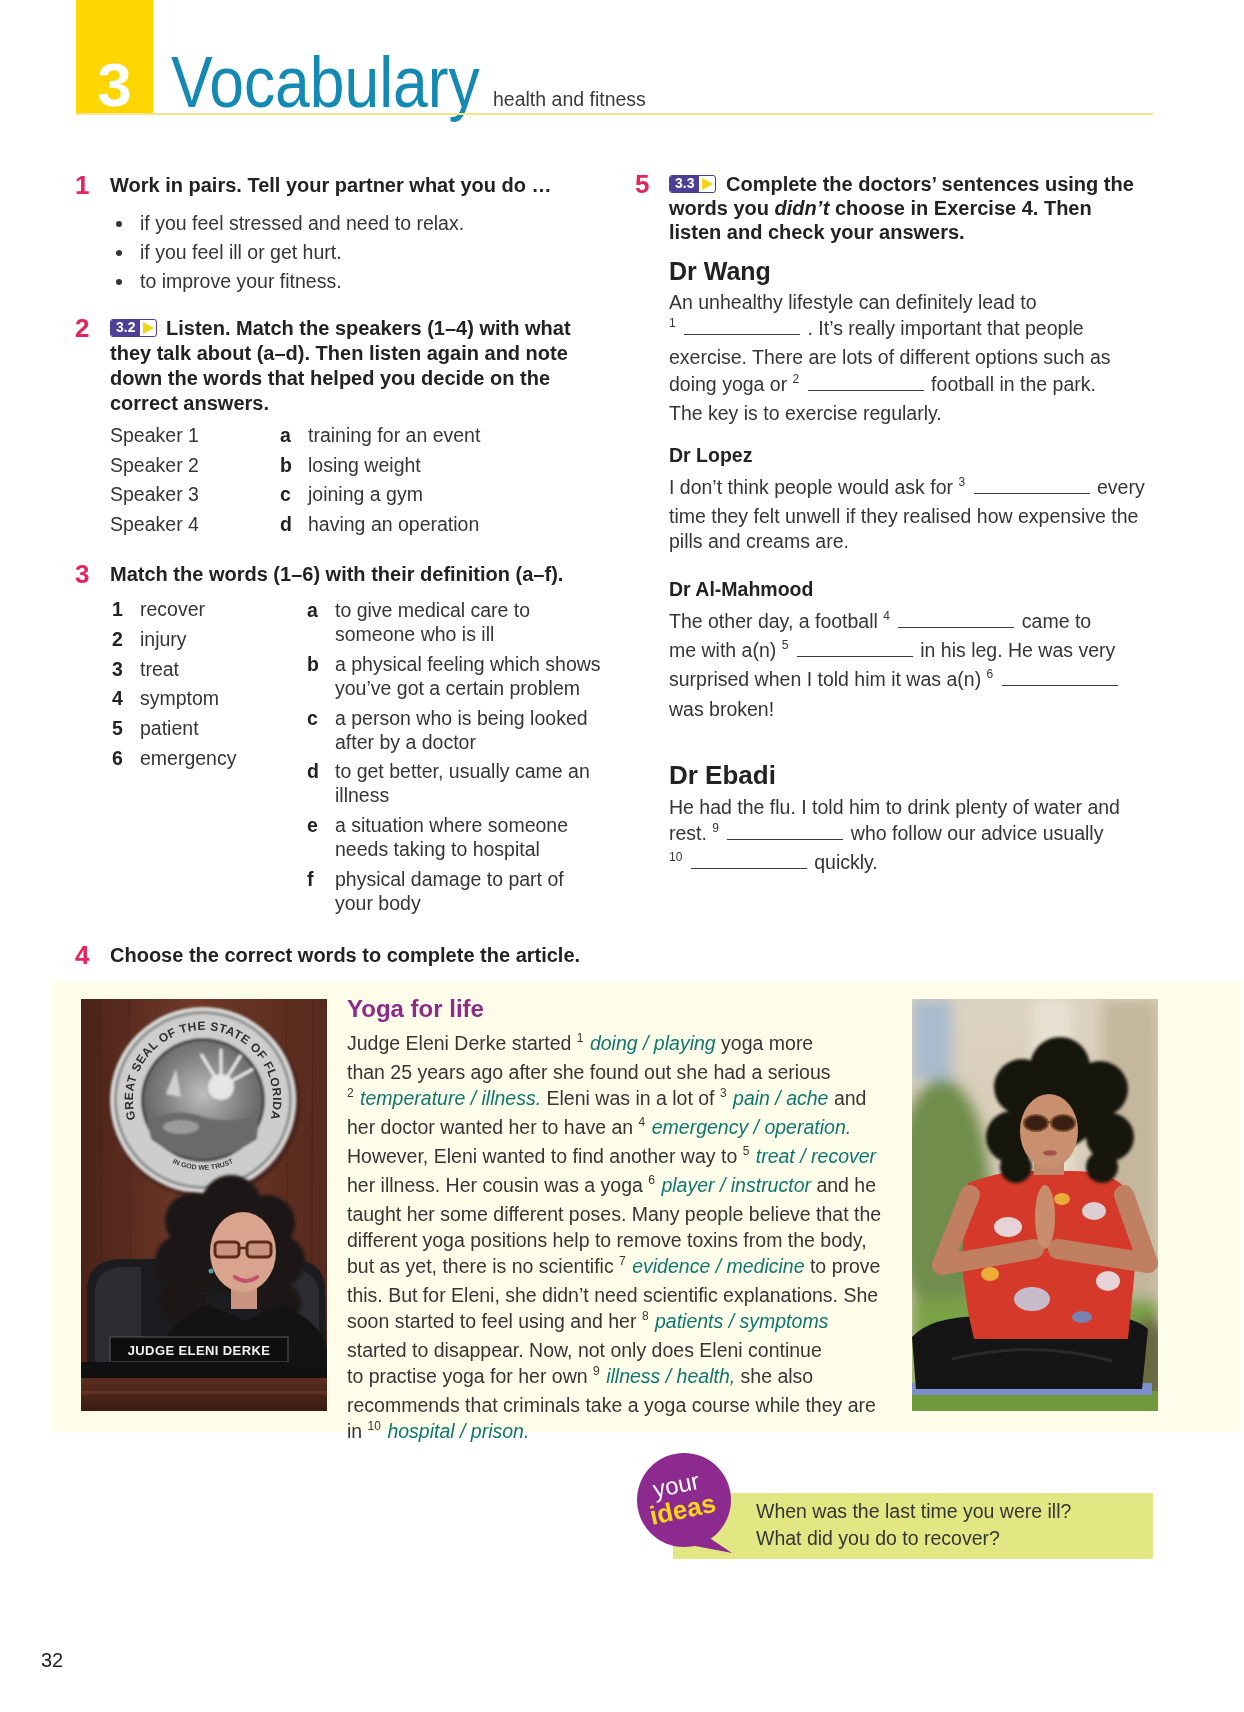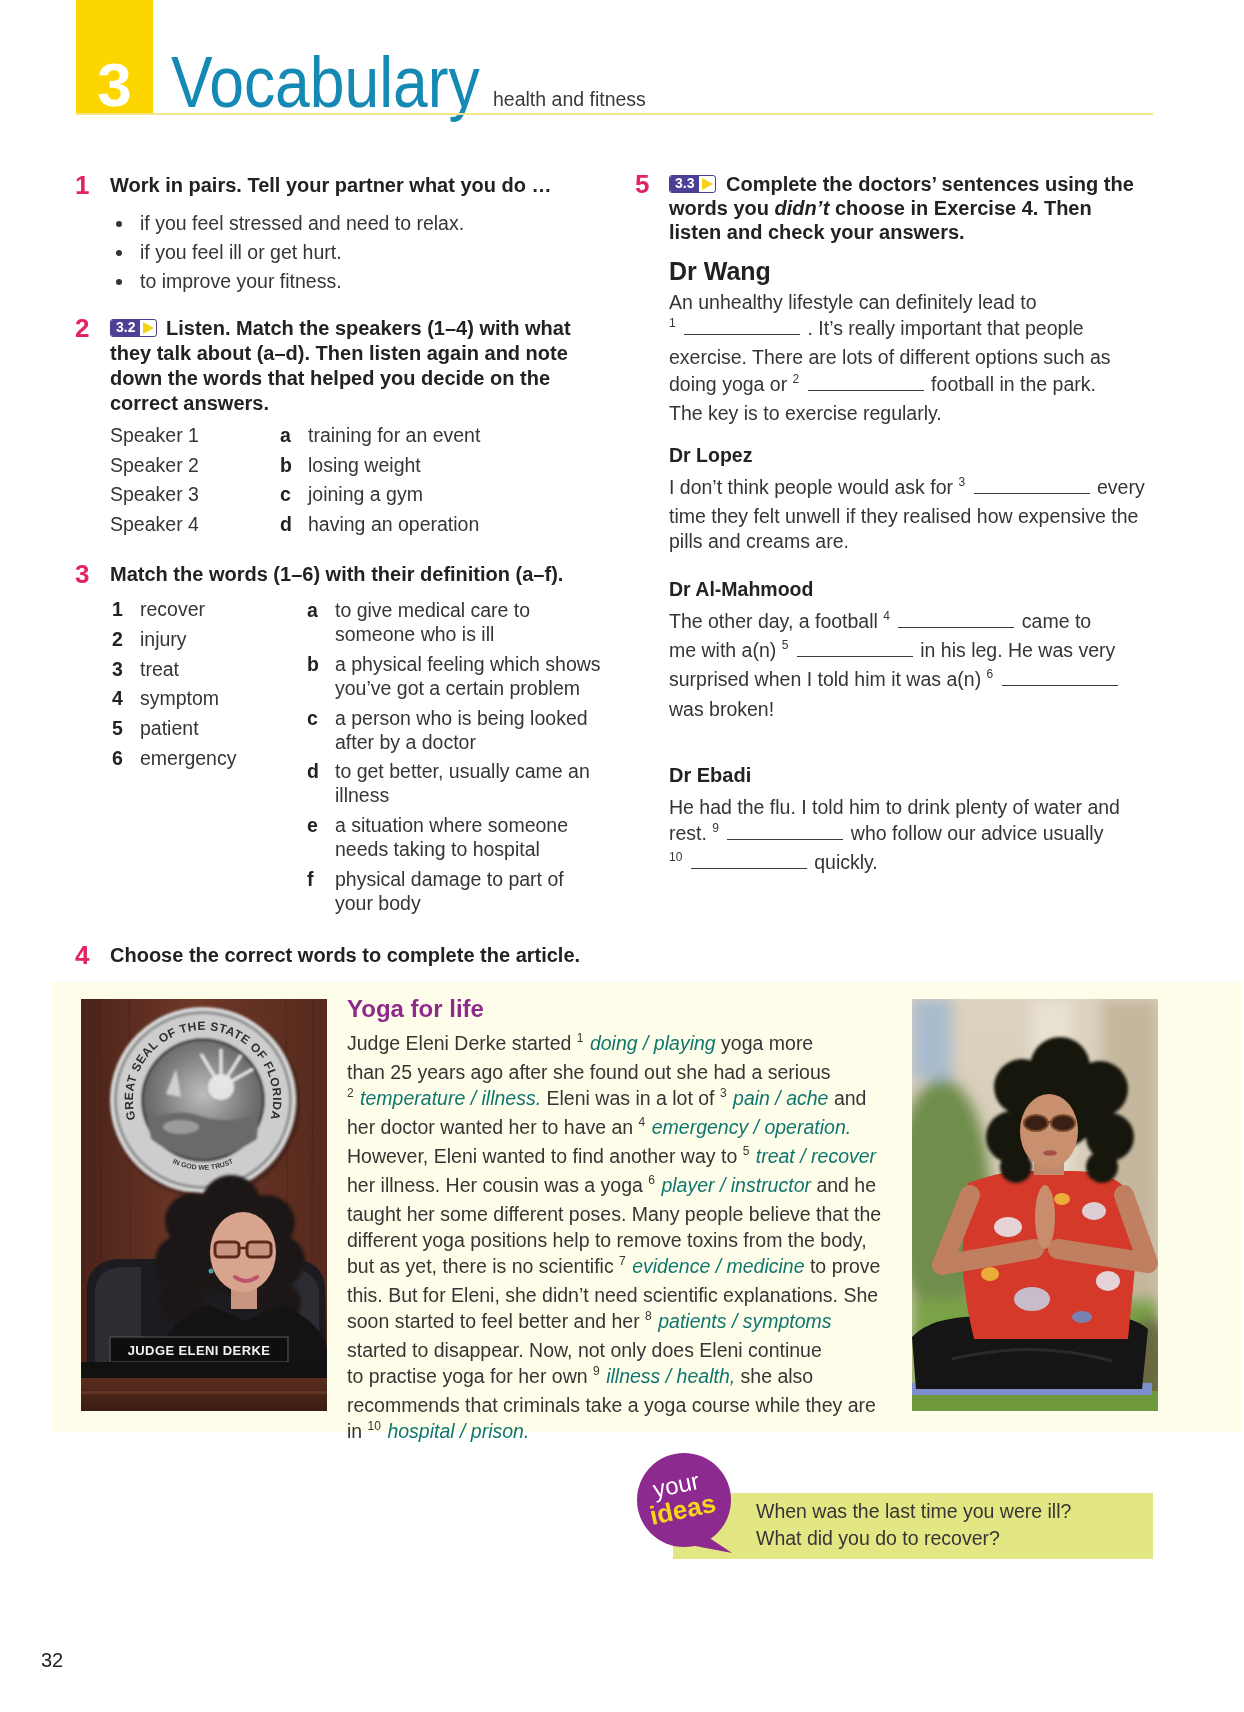--- a/index.html
+++ b/index.html
@@ -192,21 +192,21 @@
     </div>
 
   <div class="exhead" style="left:669px;top:577px;font-size:19.5px">Dr Al-Mahmood</div>
   <div class="abs body" style="left:669px;top:608px;line-height:26.2px">
       <div class="ln"><span>The other day, a football </span><span class="sup">4</span><span> </span><span class="blank"></span><span> came to</span></div>
       <div class="ln"><span>me with a(n) </span><span class="sup">5</span><span> </span><span class="blank"></span><span> in his leg. He was very</span></div>
       <div class="ln"><span>surprised when I told him it was a(n) </span><span class="sup">6</span><span> </span><span class="blank"></span></div>
       <div class="ln"><span>was broken!</span></div>
     </div>
 
-  <div class="exhead" style="left:669px;top:763px;font-size:20px">Dr Ebadi</div>
+  <div class="exhead" style="left:669px;top:763px;font-size:26px">Dr Ebadi</div>
   <div class="abs body" style="left:669px;top:794px;line-height:26px">
       <div class="ln"><span>He had the flu. I told him to drink plenty of water and</span></div>
       <div class="ln"><span>rest. </span><span class="sup">9</span><span> </span><span class="blank"></span><span> who follow our advice usually</span></div>
       <div class="ln"><span class="sup">10</span><span> </span><span class="blank"></span><span> quickly.</span></div>
     </div>
 </section>
 
 <section>
   <div class="exnum" style="left:75px;top:943px">4</div>
   <div class="exhead" style="left:110px;top:943px">Choose the correct words to complete the article.</div>
@@ -311,21 +311,21 @@
       <div class="ln"><span>Judge Eleni Derke started </span><span class="sup">1</span><span> </span><span class="opt">doing / playing</span><span> yoga more</span></div>
       <div class="ln"><span>than 25 years ago after she found out she had a serious</span></div>
       <div class="ln"><span class="sup">2</span><span> </span><span class="opt">temperature / illness.</span><span> Eleni was in a lot of </span><span class="sup">3</span><span> </span><span class="opt">pain / ache</span><span> and</span></div>
       <div class="ln"><span>her doctor wanted her to have an </span><span class="sup">4</span><span> </span><span class="opt">emergency / operation.</span></div>
       <div class="ln"><span>However, Eleni wanted to find another way to </span><span class="sup">5</span><span> </span><span class="opt">treat / recover</span></div>
       <div class="ln"><span>her illness. Her cousin was a yoga </span><span class="sup">6</span><span> </span><span class="opt">player / instructor</span><span> and he</span></div>
       <div class="ln"><span>taught her some different poses. Many people believe that the</span></div>
       <div class="ln"><span>different yoga positions help to remove toxins from the body,</span></div>
       <div class="ln"><span>but as yet, there is no scientific </span><span class="sup">7</span><span> </span><span class="opt">evidence / medicine</span><span> to prove</span></div>
       <div class="ln"><span>this. But for Eleni, she didn’t need scientific explanations. She</span></div>
-      <div class="ln"><span>soon started to feel better and her </span><span class="sup">8</span><span> </span><span class="opt">patients / symptoms</span></div>
+      <div class="ln"><span>soon started to feel using and her </span><span class="sup">8</span><span> </span><span class="opt">patients / symptoms</span></div>
       <div class="ln"><span>started to disappear. Now, not only does Eleni continue</span></div>
       <div class="ln"><span>to practise yoga for her own </span><span class="sup">9</span><span> </span><span class="opt">illness / health,</span><span> she also</span></div>
       <div class="ln"><span>recommends that criminals take a yoga course while they are</span></div>
       <div class="ln"><span>in </span><span class="sup">10</span><span> </span><span class="opt">hospital / prison.</span></div>
     </div>
 
   <div class="photo" style="left:912px;top:999px;width:246px;height:412px">
     <svg width="246" height="412" viewBox="0 0 246 412">
       <defs>
         <filter id="bgBlur">

